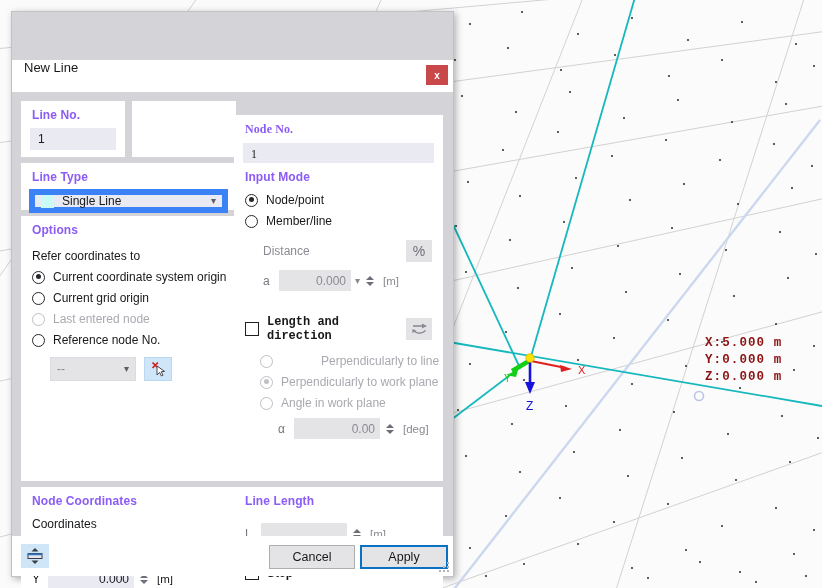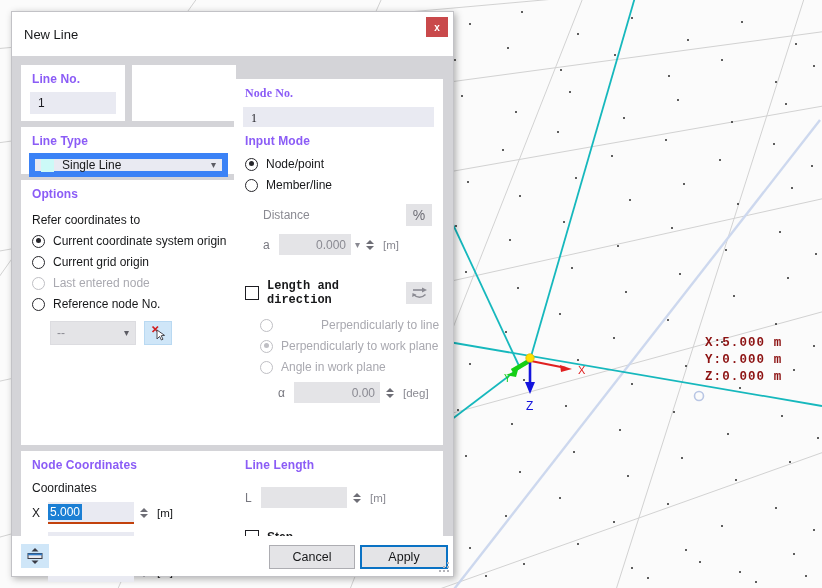--- a/index.html
+++ b/index.html
@@ -22,22 +22,22 @@
 
   
   #dialog{
     position:absolute;left:11px;top:11px;width:443px;height:566px;
     background:#d4d4d8;
     box-shadow:2px 2px 7px rgba(0,0,0,.30);
     border:1px solid #c2c2c6;
     box-sizing:border-box;
   }
   .titlebar{
-    height:44px;background:#ffffff;position:relative;
-    display:flex;align-items:center;
+    height:32px;background:#ffffff;position:relative;
+    display:flex;align-items:flex-start;margin-top:48px;
   }
   .titlebar .title{
     font-size:13px;color:#17181a;padding-left:12px;
   }
   .close-btn{
     position:absolute;right:5px;top:5px;width:22px;height:20px;
     background:#c9494b;color:#fff;font-size:10px;font-weight:bold;
     display:flex;align-items:center;justify-content:center;cursor:pointer;
     border:none;font-family:"Liberation Sans",sans-serif;
   }

